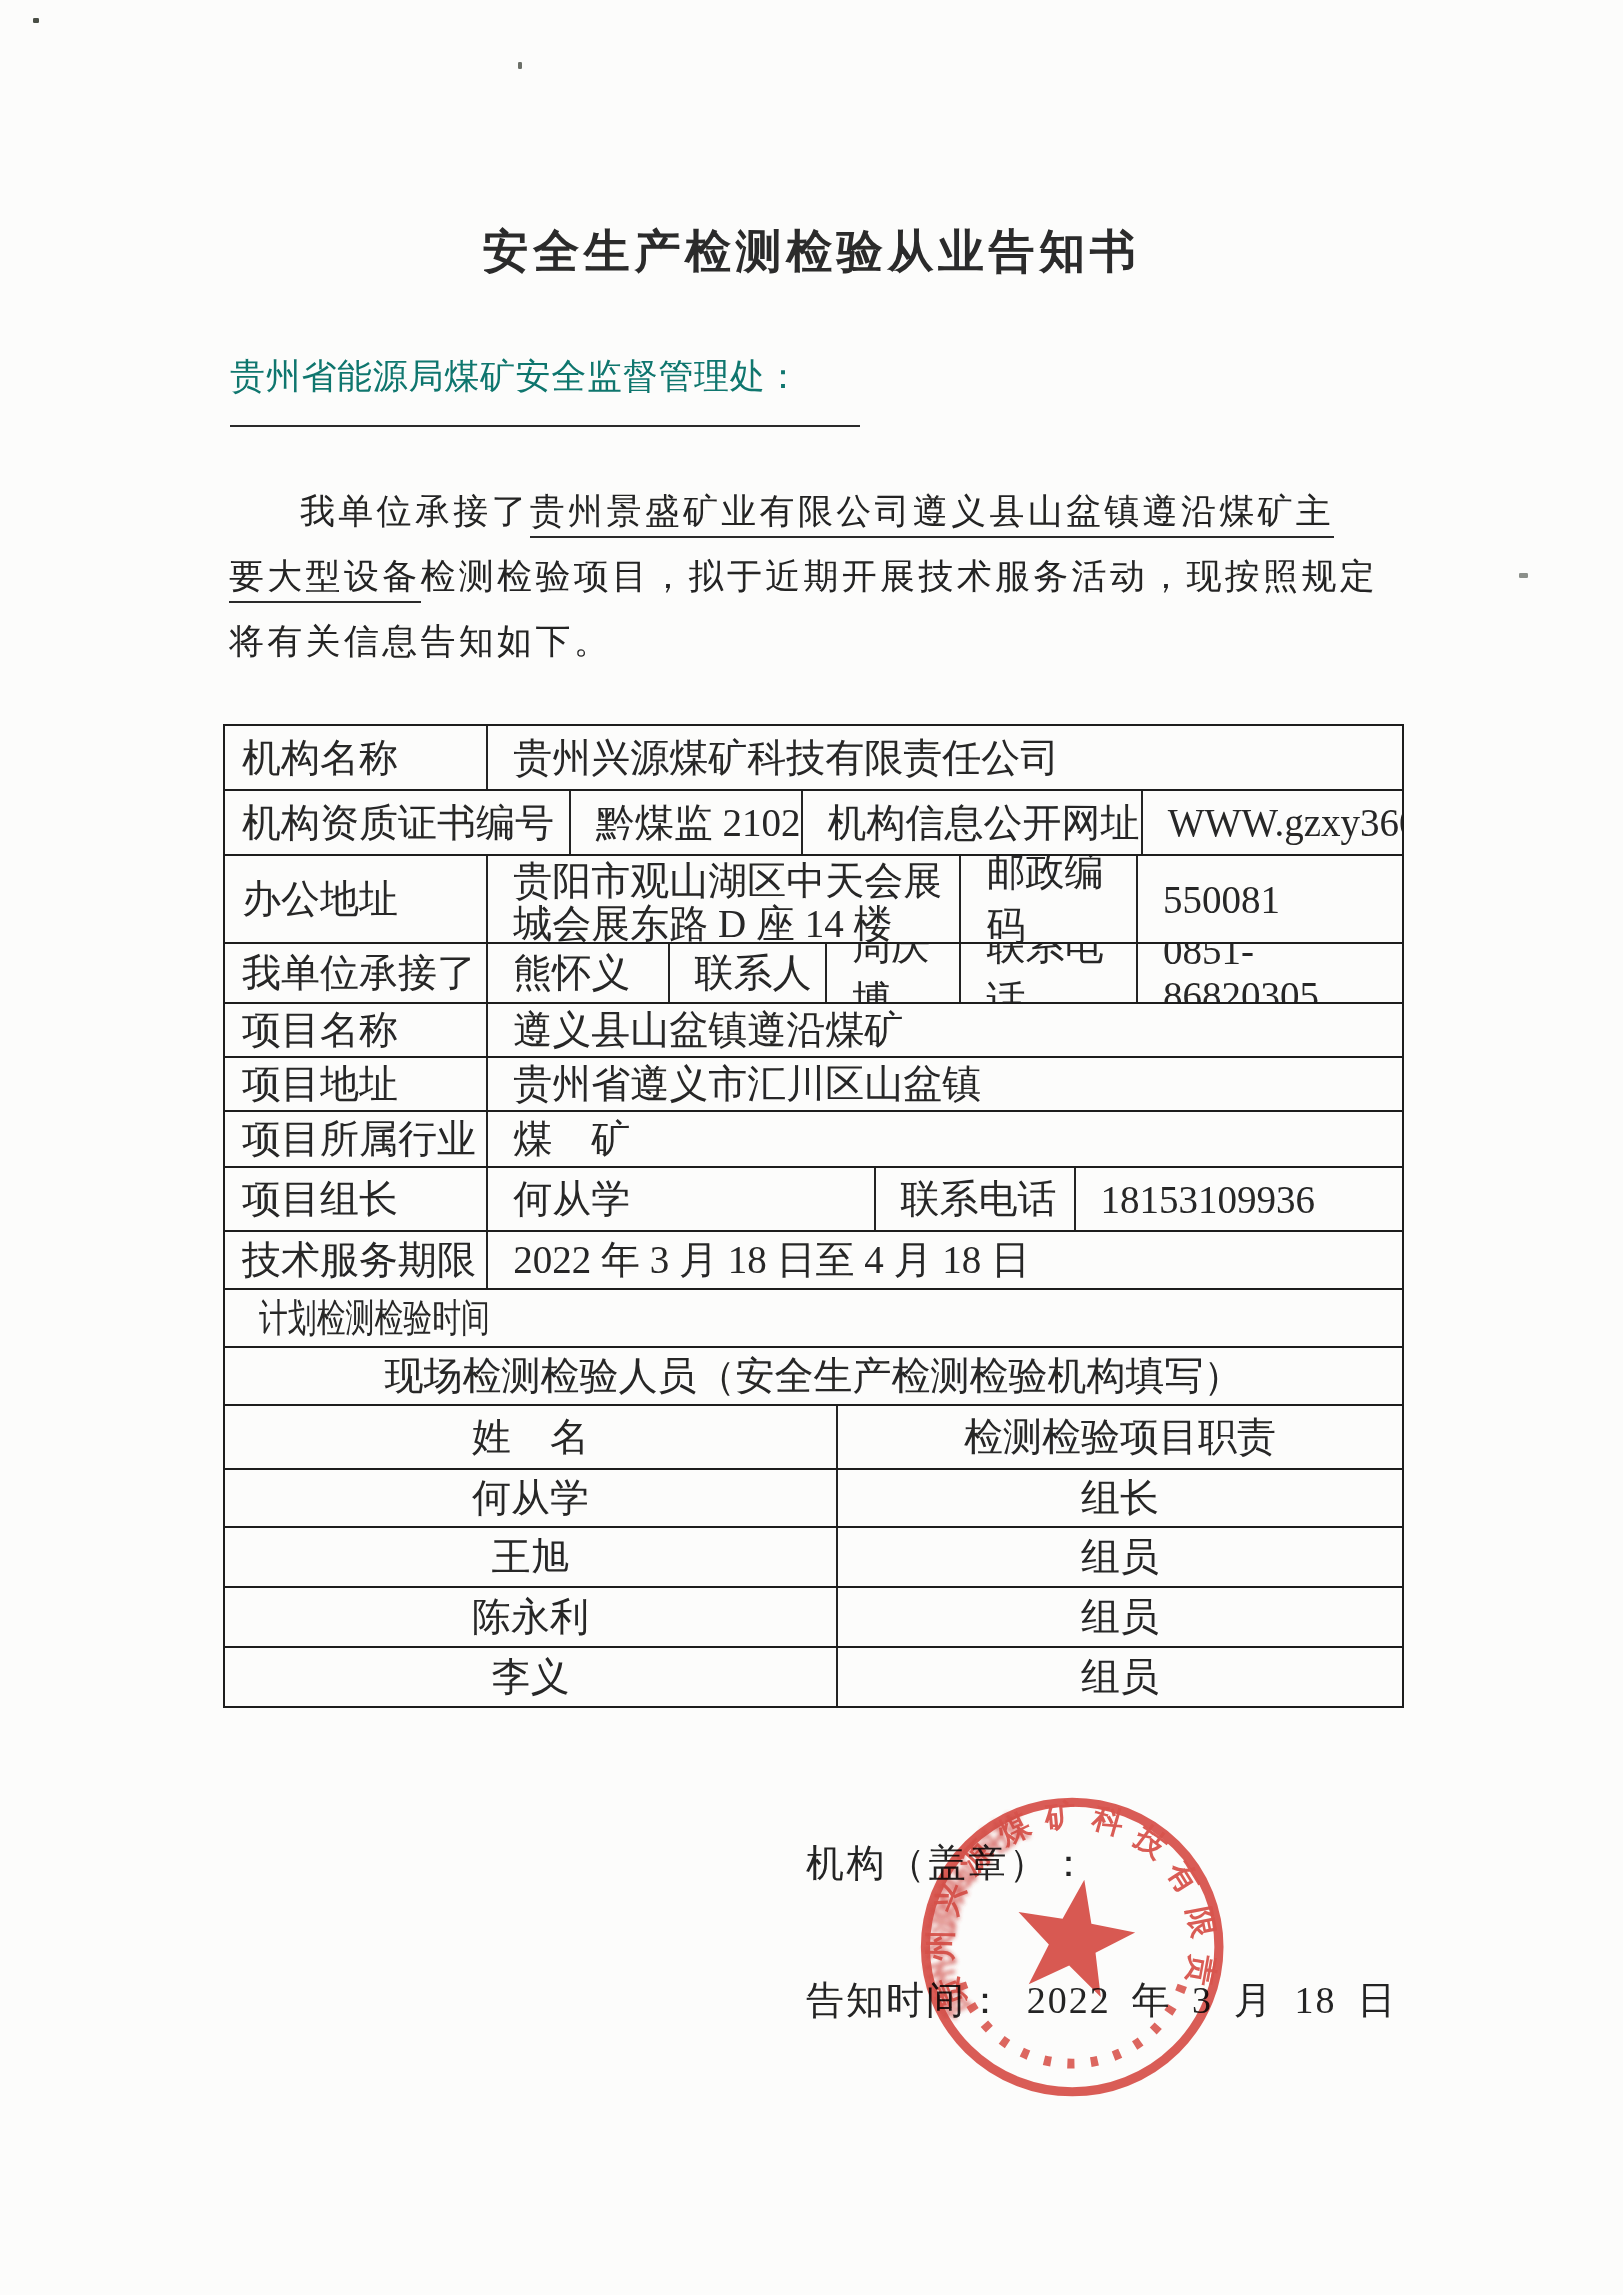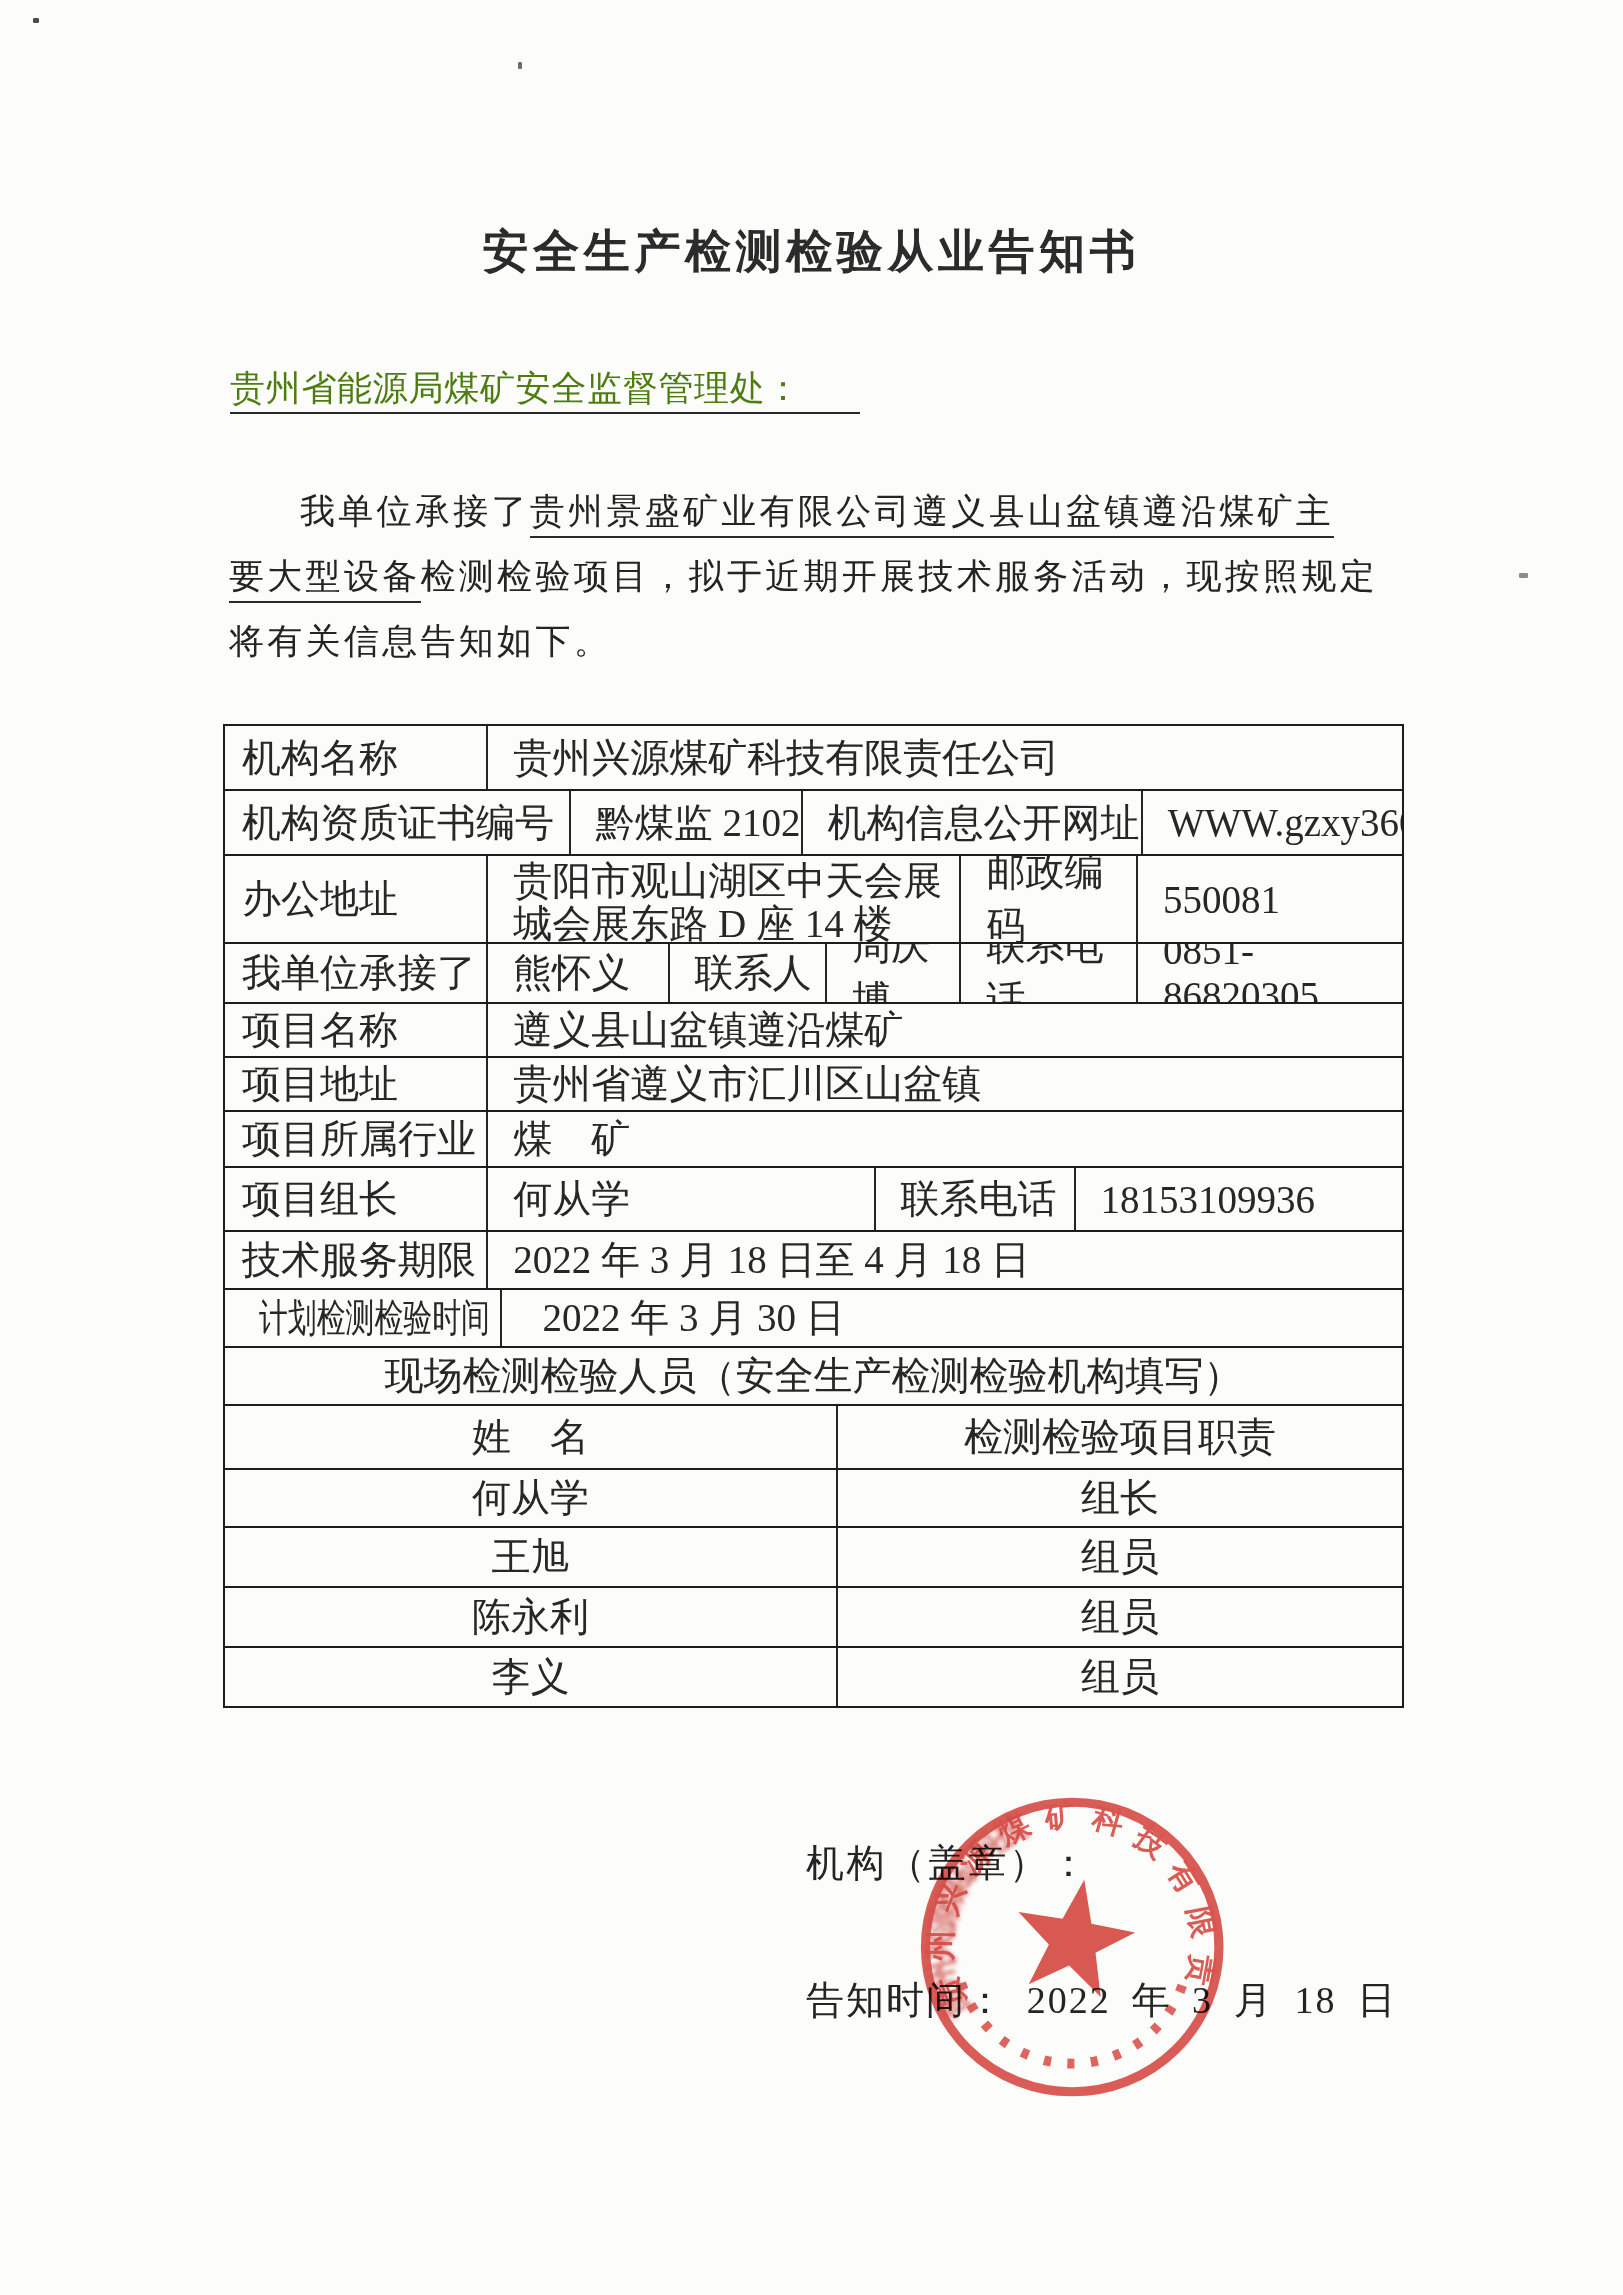--- a/index.html
+++ b/index.html
@@ -12,24 +12,24 @@
     color:#222;
   }
   
   .doc-title{
     position:absolute;top:221px;left:50%;transform:translateX(-50%);
     font-family:Liberation Mono, monospace;
     font-weight:700;font-size:46px;letter-spacing:4.6px;
     color:#2b2b2b;white-space:nowrap;
   }
   .addressee{
-    position:absolute;left:230px;top:365px;
-    font-size:35px;letter-spacing:0.7px;color:#4d7c0f;
+    position:absolute;left:230px;top:353px;
+    font-size:35px;letter-spacing:0.7px;color:#0f766e;
     border-bottom:2.6px solid #2a2a2a;
-    padding:0 59px 0 0;
+    padding:0 59px 25px 0;
     white-space:nowrap;
   }
   
   .para{
     position:absolute;left:229px;top:486px;width:1172px;
     font-size:35px;letter-spacing:3.3px;color:#242424;
   }
   .para .pline{height:65px;line-height:51px;white-space:nowrap;}
   .para .pline1{text-indent:71px;}
   .u{border-bottom:2.6px solid #2a2a2a;padding-bottom:5.2px;}
@@ -158,21 +158,20 @@
 
     <div class="trow h9">
       <div class="cell w-label">技术服务期限</div>
       <div class="cell val w-rest">2022 年 3 月 18 日至 4 月 18 日</div>
     </div>
 
     <div class="trow h10">
       <div class="cell w-label">
           <span class="squish">计划检测检验时间</span>
         </div>
-      <div class="cell val w-rest" style="padding-left:41px;">2022 年 3 月 30 日</div>
     </div>
 
     <div class="trow h11">
       <div class="cell ctr w-rest">现场检测检验人员（安全生产检测检验机构填写）</div>
     </div>
 
     <div class="trow h12">
       <div class="cell ctr half">姓　名</div>
       <div class="cell ctr w-rest">检测检验项目职责</div>
     </div>

